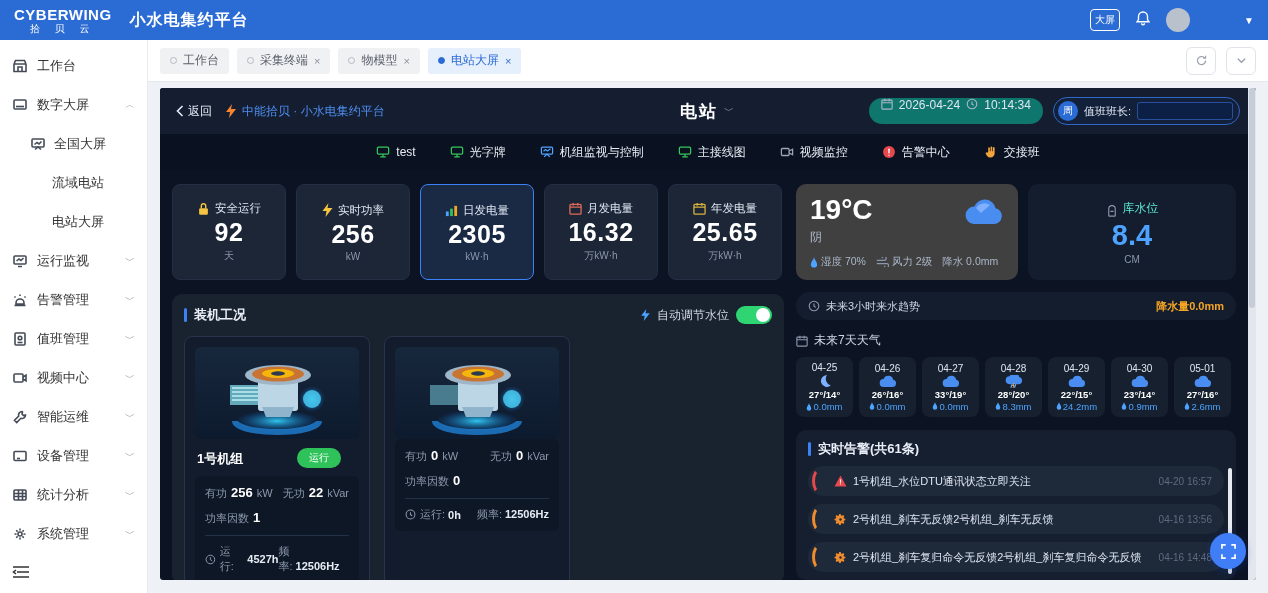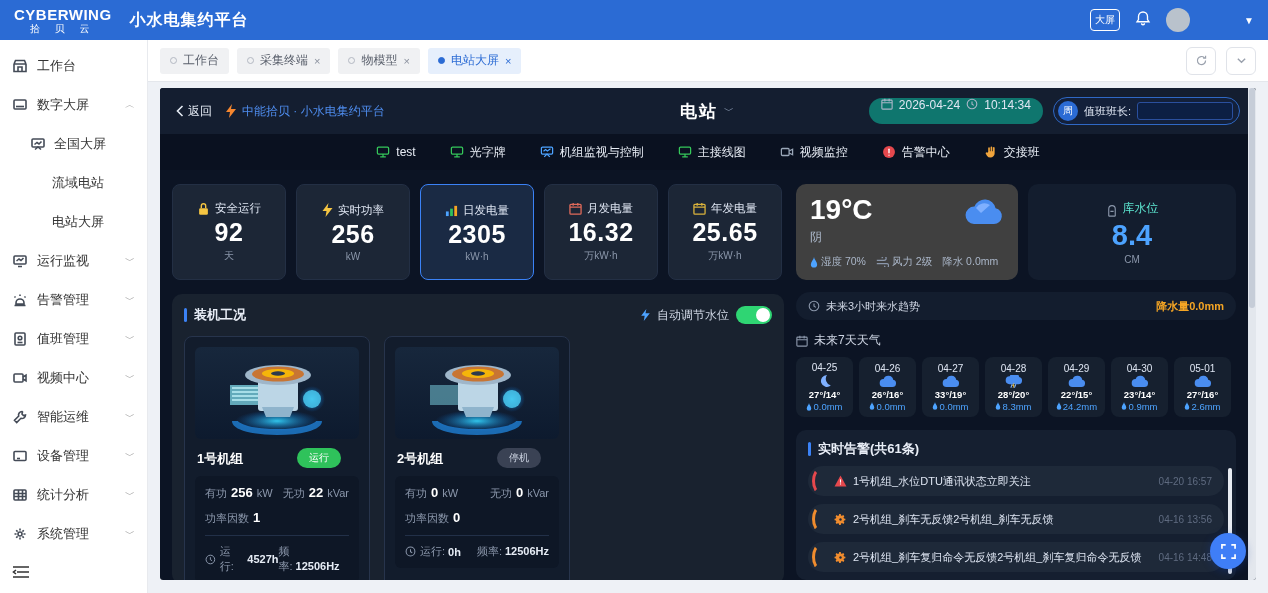--- a/index.html
+++ b/index.html
@@ -557,24 +557,20 @@
                     <rect x="56" y="30" width="40" height="32" rx="3" fill="#bcd6e6"></rect>
                     <circle cx="110" cy="50" r="13" fill="url(#glow1)"></circle>
                     <circle cx="110" cy="50" r="9" fill="#49c8f0" opacity=".85"></circle>
                     <ellipse cx="76" cy="26" rx="33" ry="10" fill="#9fb6c9"></ellipse>
                     <ellipse cx="76" cy="25" rx="26" ry="7.5" fill="#c87533"></ellipse>
                     <ellipse cx="76" cy="24.5" rx="16" ry="4.5" fill="#f5b50a"></ellipse>
                     <ellipse cx="76" cy="24.5" rx="7" ry="2.2" fill="#2c3a4d"></ellipse>
                     <path d="M60 58l4 10h24l4-10" fill="#8fb4cc"></path>
                   </svg>
                 </div>
-                <div class="unit-name-row">
-                  <span class="unit-name">2号机组</span>
-                  <span class="badge stopped">停机</span>
-                </div>
                 <div class="unit-stats">
                   <div class="us-row">
                     <span>有功</span>
                       <span class="v">0</span>
                       <span>kW</span>
                     <span class="us-col2">
                         <span>无功</span>
                         <span class="v">0</span>
                         <span>kVar</span>
                       </span>

